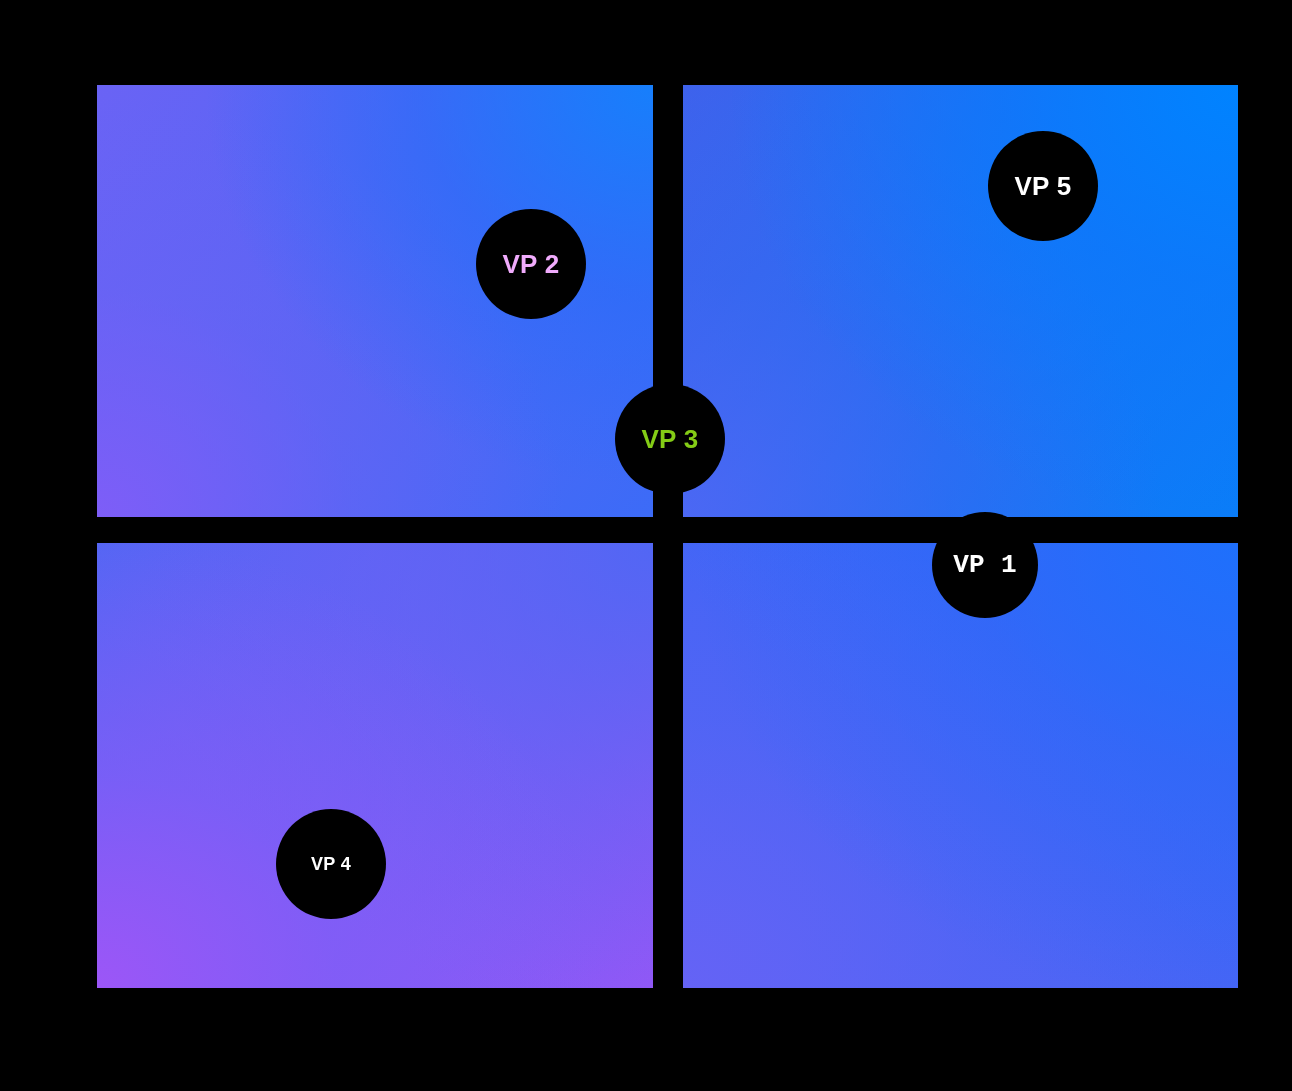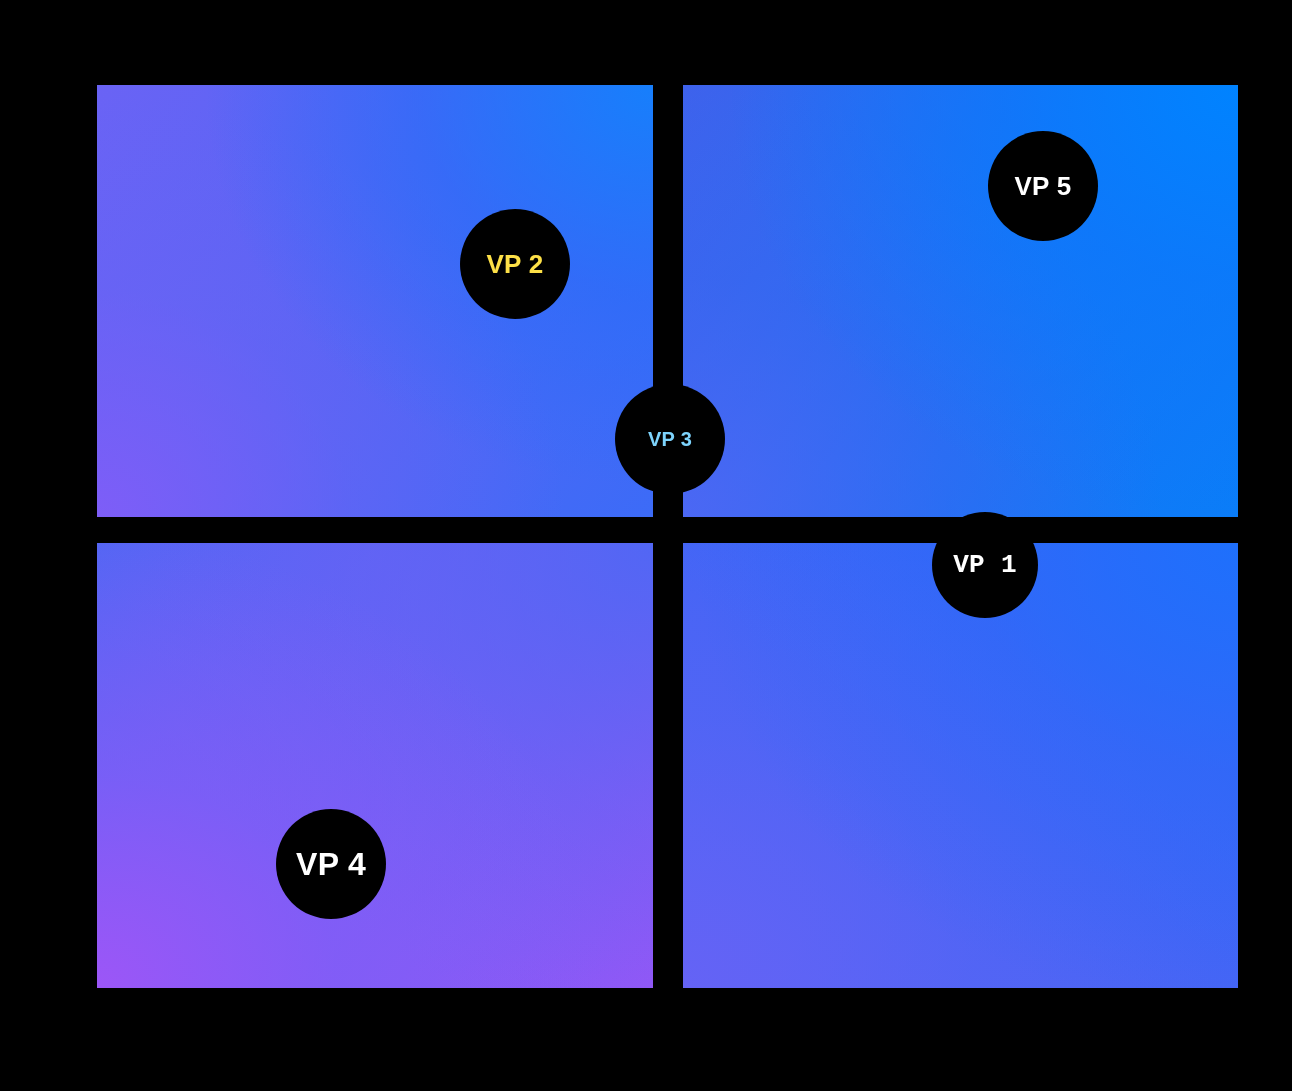--- a/index.html
+++ b/index.html
@@ -85,33 +85,33 @@
 </head>
 <body>
 
 <div id="stage" style="background: rgb(0, 0, 0);">
 
   <div class="panel panel-p1" style="left: 97px; top: 85px; width: 556px; height: 432px;"></div>
   <div class="panel panel-p2" style="left: 683px; top: 85px; width: 555px; height: 432px;"></div>
   <div class="panel panel-p3" style="left: 97px; top: 543px; width: 556px; height: 445px;"></div>
   <div class="panel panel-p4" style="left: 683px; top: 543px; width: 555px; height: 445px;"></div>
 
-  <div class="vp-badge" style="width: 110px; height: 110px; left: 460px; top: 209px; font-size: 26px; background: rgb(0, 0, 0); color: #fde047;">
+  <div class="vp-badge" style="width: 110px; height: 110px; left: 476px; top: 209px; font-size: 26px; background: rgb(0, 0, 0); color: #f0abfc;">
     <span class="vp-label">VP 2</span>
   </div>
 
   <div class="vp-badge" style="width: 110px; height: 110px; left: 988px; top: 131px; font-size: 26px; background: rgb(0, 0, 0); color: rgb(255, 255, 255);">
     <span class="vp-label">VP 5</span>
   </div>
 
-  <div class="vp-badge" style="width: 110px; height: 110px; left: 615px; top: 384px; font-size: 20px; background: rgb(0, 0, 0); color: #7dd3fc;">
+  <div class="vp-badge" style="width: 110px; height: 110px; left: 615px; top: 384px; font-size: 26px; background: rgb(0, 0, 0); color: #84cc16;">
     <span class="vp-label">VP 3</span>
   </div>
 
   <div class="vp-badge" style="width: 106px; height: 106px; left: 932px; top: 512px; font-size: 26px; background: rgb(0, 0, 0); color: rgb(255, 255, 255); font-family: Liberation Mono, monospace;">
     <span class="vp-label">VP 1</span>
   </div>
 
-  <div class="vp-badge" style="width: 110px; height: 110px; left: 276px; top: 809px; font-size: 32px; background: rgb(0, 0, 0); color: rgb(255, 255, 255);">
+  <div class="vp-badge" style="width: 110px; height: 110px; left: 276px; top: 809px; font-size: 18px; background: rgb(0, 0, 0); color: rgb(255, 255, 255);">
     <span class="vp-label">VP 4</span>
   </div>
 
 </div>
 
 </body></html>

